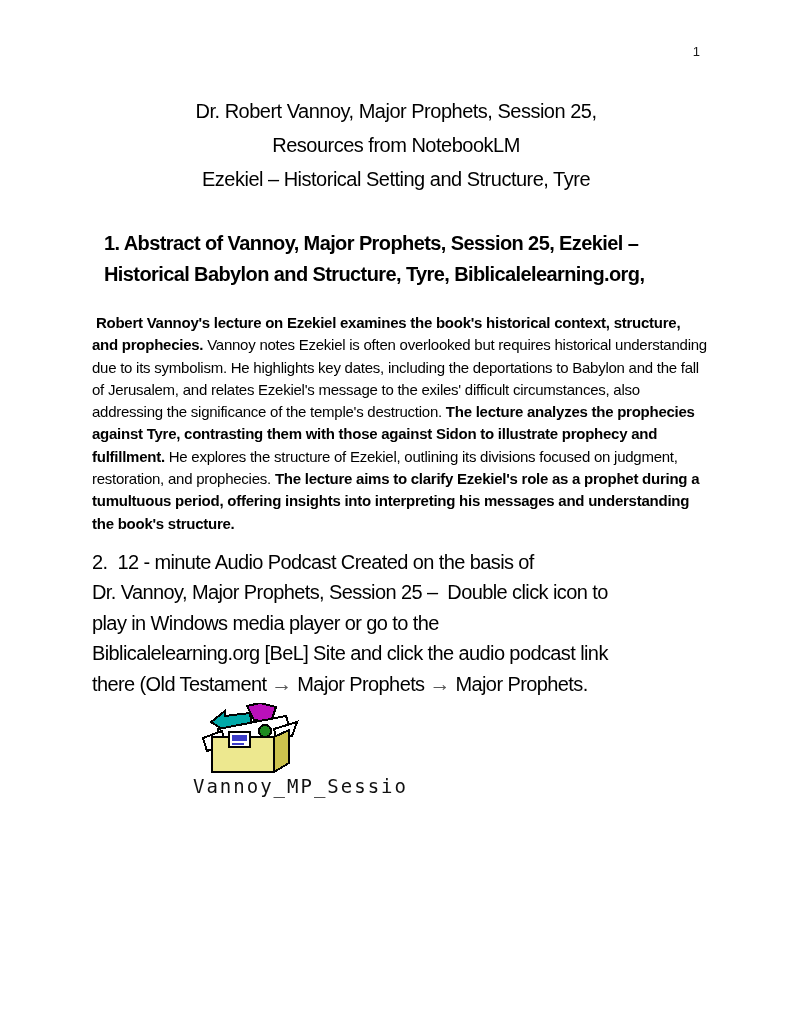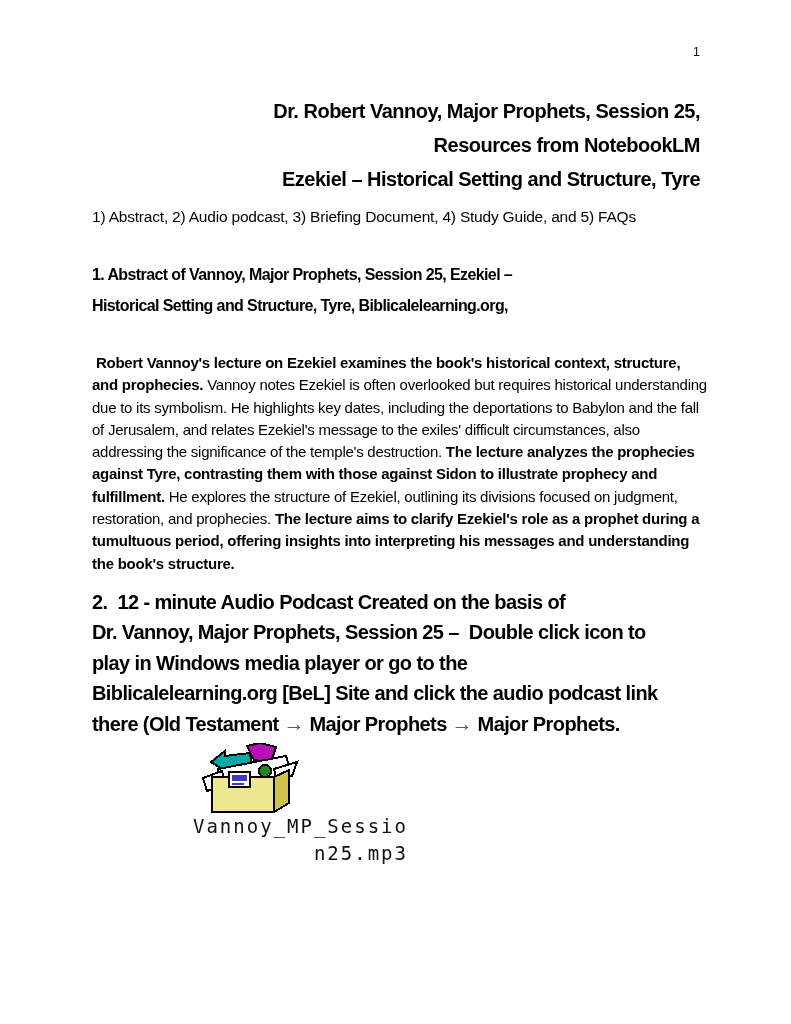--- a/index.html
+++ b/index.html
@@ -17,54 +17,55 @@
     background: #ffffff;
   }
   .page-number {
     text-align: right;
     font-size: 13px;
     height: 16px;
     color: #1a1a1a;
   }
   .doc-title {
     margin-top: 34px;
-    text-align: right;
+    text-align: center;
     font-size: 20px;
     line-height: 34px;
-    font-weight: bold;
+    font-weight: normal;
     letter-spacing: -0.5px;
   }
   .subtitle {
     margin-top: 10px;
     font-size: 15.5px;
     line-height: 21px;
     letter-spacing: -0.2px;
   }
   .h1 {
     margin-top: 32px;
-    font-size: 16px;
+    font-size: 20px;
     line-height: 31px;
     font-weight: bold;
     letter-spacing: -0.6px;
     white-space: pre;
+    margin-left: 12px;
   }
   .para {
-    margin-top: 31px;
+    margin-top: 22px;
     width: 618px;
     font-size: 15px;
     line-height: 22.3px;
     letter-spacing: -0.25px;
     white-space: pre-wrap;
   }
   .para .b { font-weight: bold; }
   .h2 {
     margin-top: 12px;
     font-size: 20px;
     line-height: 30.5px;
-    font-weight: bold;
+    font-weight: normal;
     letter-spacing: -0.6px;
     white-space: pre;
   }
   .h2 .arrow {
     color: #595959;
     font-size: 1.05em;
     letter-spacing: 0;
   }
   .media-object { margin-top: 4px; }
   .media-icon {
@@ -90,23 +91,22 @@
 <div class="page">
 
   <div class="page-number">1</div>
 
   <div class="doc-title">
       <div>Dr. Robert Vannoy, Major Prophets, Session 25,</div>
       <div>Resources from NotebookLM</div>
       <div>Ezekiel – Historical Setting and Structure, Tyre</div>
     </div>
 
-  <div class="subtitle">1) Abstract, 2) Audio podcast, 3) Briefing Document, 4) Study Guide, and 5) FAQs</div>
 
-  <div class="h1"><div>1. Abstract of Vannoy, Major Prophets, Session 25, Ezekiel –</div><div>Historical Setting and Structure, Tyre, Biblicalelearning.org,</div></div>
+  <div class="h1"><div>1. Abstract of Vannoy, Major Prophets, Session 25, Ezekiel –</div><div>Historical Babylon and Structure, Tyre, Biblicalelearning.org,</div></div>
 
   <div class="para"><span class="b"> Robert Vannoy's lecture on Ezekiel examines the book's historical context, structure, and prophecies.</span><span> Vannoy notes Ezekiel is often overlooked but requires historical understanding due to its symbolism. He highlights key dates, including the deportations to Babylon and the fall of Jerusalem, and relates Ezekiel's message to the exiles' difficult circumstances, also addressing the significance of the temple's destruction. </span><span class="b">The lecture analyzes the prophecies against Tyre, contrasting them with those against Sidon to illustrate prophecy and fulfillment.</span><span> He explores the structure of Ezekiel, outlining its divisions focused on judgment, restoration, and prophecies. </span><span class="b">The lecture aims to clarify Ezekiel's role as a prophet during a tumultuous period, offering insights into interpreting his messages and understanding the book's structure.</span></div>
 
   <div class="h2"><div><span>2.  12 - minute Audio Podcast Created on the basis of</span></div><div><span>Dr. Vannoy, Major Prophets, Session 25 –  Double click icon to</span></div><div><span>play in Windows media player or go to the</span></div><div><span>Biblicalelearning.org [BeL] Site and click the audio podcast link</span></div><div><span>there (Old Testament </span><span class="arrow">→</span><span> Major Prophets </span><span class="arrow">→</span><span> Major Prophets.</span></div></div>
 
   <div class="media-object">
     <svg class="media-icon" viewBox="0 0 104 72" shape-rendering="crispEdges" xmlns="http://www.w3.org/2000/svg">
 
       <rect x="72" y="2" width="3" height="26" fill="#000000"></rect>
 
@@ -122,17 +122,16 @@
 
       <polygon points="76,34 91,27 91,60 76,69" fill="#CCC24D" stroke="#000000" stroke-width="2"></polygon>
       <rect x="14" y="34" width="62" height="35" fill="#EDE88F" stroke="#000000" stroke-width="2"></rect>
 
       <rect x="31" y="29" width="21" height="15" fill="#ffffff" stroke="#000000" stroke-width="2"></rect>
       <rect x="34" y="32" width="15" height="6" fill="#3B3BC8"></rect>
       <rect x="34" y="40" width="12" height="2" fill="#3B3BC8"></rect>
     </svg>
     <div class="caption">
         <div>Vannoy_MP_Sessio</div>
-        <div>n25.mp3</div>
       </div>
   </div>
 
 </div>
 
 </body></html>

